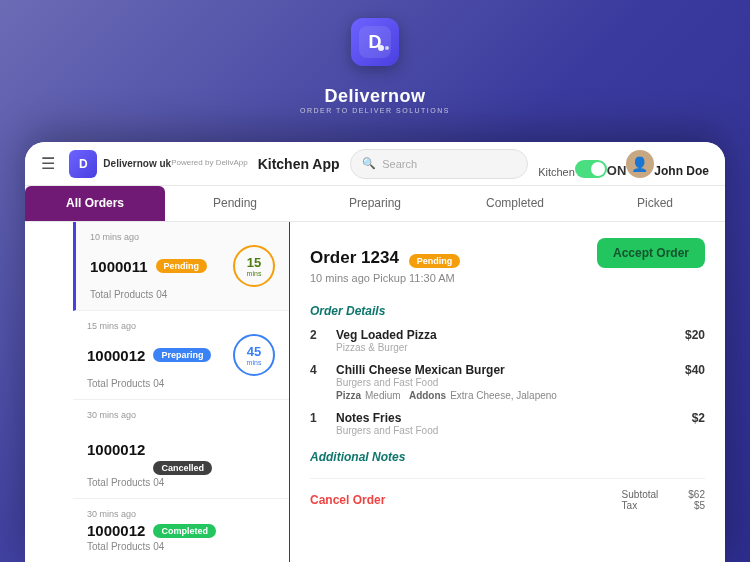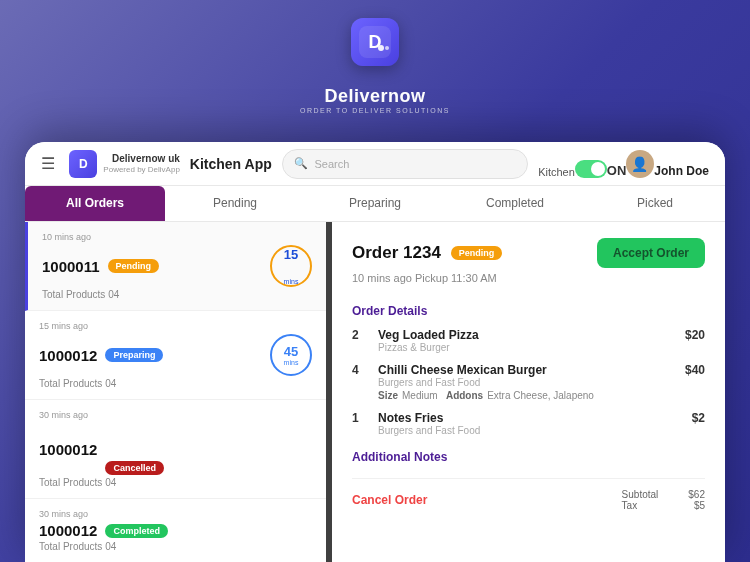--- a/index.html
+++ b/index.html
@@ -83,21 +83,21 @@
     .brand-logo {
       width: 28px;
       height: 28px;
       background: linear-gradient(135deg, #6c63ff, #4a40e0);
       border-radius: 6px;
       display: flex;
       align-items: center;
       justify-content: center;
     }
     .brand-logo span { color: white; font-size: 12px; font-weight: 700; }
-    .brand-text { display: flex; flex-direction: column; line-height: 1.2; text-align: right; }
+    .brand-text { display: flex; flex-direction: row; line-height: 1.2; }
     .brand-name { font-size: 10px; color: #333; font-weight: 600; }
     .brand-sub { font-size: 8px; color: #999; }
     .topbar-app-name {
       font-size: 14px;
       font-weight: 700;
       color: #222;
     }
     .search-bar {
       flex: 1;
       max-width: 250px;
@@ -170,24 +170,25 @@
       color: white;
       border-radius: 6px 6px 0 0;
       font-weight: 600;
     }
     .main-content {
       display: flex;
       height: calc(420px - 44px - 36px);
       overflow: hidden;
     }
     .orders-panel {
-      width: 307px;
+      width: 265px;
       background: white;
-      border-right: 6px solid #404040;
+      border-right: 1px solid #404040;
       overflow-y: auto;
+      padding-left: 48px;
     }
     .order-item {
       padding: 10px 14px;
       border-bottom: 1px solid #f0f0f0;
       cursor: pointer;
     }
     .order-item.active {
       border-left: 3px solid #4a40e0;
       background: #fafafa;
     }
@@ -196,72 +197,71 @@
     .order-id { font-size: 15px; font-weight: 700; color: #111; }
     .badge {
       padding: 2px 8px;
       border-radius: 10px;
       font-size: 9px;
       font-weight: 600;
       color: white;
     }
     .badge-pending { background: #f59e0b; }
     .badge-preparing { background: #3b82f6; }
-    .badge-cancelled { background: #b91c1c; margin-top: 38px; }
+    .badge-cancelled { background: #404040; margin-top: 38px; }
     .badge-completed { background: #22c55e; }
     .badge-picked { background: #8b5cf6; }
     .order-products { font-size: 10px; color: #888; }
     .timer-circle {
       margin-left: auto;
       width: 42px;
       height: 42px;
       border-radius: 50%;
       display: flex;
       flex-direction: column;
       align-items: center;
       justify-content: center;
       font-size: 13px;
       font-weight: 700;
     }
     .timer-pending {
       border: 2px solid #f59e0b;
-      color: #1d4ed8;
-      justify-content: space-between;
+      color: #4d7c0f;
     }
     .timer-preparing {
       border: 2px solid #3b82f6;
       color: #3b82f6;
     }
     .timer-label { font-size: 7px; font-weight: 400; }
     .detail-panel {
       flex: 1;
       background: white;
       overflow-y: auto;
       padding: 16px 20px;
     }
     .detail-header {
       display: flex;
-      align-items: center;
+      align-items: flex-end;
       gap: 10px;
       margin-bottom: 4px;
     }
     .detail-order-id { font-size: 17px; font-weight: 700; color: #111; }
     .detail-meta { font-size: 11px; color: #888; margin-bottom: 20px; }
     .accept-btn {
       margin-left: auto;
       background: #22c55e;
       color: #14532d;
       border: none;
       border-radius: 8px;
       padding: 8px 16px;
       font-size: 12px;
       font-weight: 700;
       cursor: pointer;
     }
-    .section-title { font-size: 12px; font-weight: 700; color: #4c1d95; margin-bottom: 10px; }
+    .section-title { font-size: 12px; font-weight: 700; color: #0f766e; margin-bottom: 10px; font-style: italic; }
     .detail-section { margin-bottom: 14px; }
     .order-line {
       display: flex;
       align-items: flex-start;
       gap: 8px;
       margin-bottom: 10px;
     }
     .qty { font-size: 12px; font-weight: 600; color: #333; min-width: 18px; }
     .item-info { flex: 1; }
     .item-name { font-size: 12px; font-weight: 600; color: #222; }
@@ -416,21 +416,21 @@
           </div>
           <span class="item-price">$20</span>
         </div>
 
         <div class="order-line">
           <span class="qty">4</span>
           <div class="item-info">
             <div class="item-name">Chilli Cheese Mexican Burger</div>
             <div class="item-cat">Burgers and Fast Food</div>
             <div class="item-extras">
-              <span>Size</span>Medium &nbsp;&nbsp;<span>Addons</span>Extra Cheese, Jalapeno
+              <span>Pizza</span>Medium &nbsp;&nbsp;<span>Addons</span>Extra Cheese, Jalapeno
             </div>
           </div>
           <span class="item-price">$40</span>
         </div>
 
         <div class="order-line">
           <span class="qty">1</span>
           <div class="item-info">
             <div class="item-name">Notes Fries</div>
             <div class="item-cat">Burgers and Fast Food</div>

